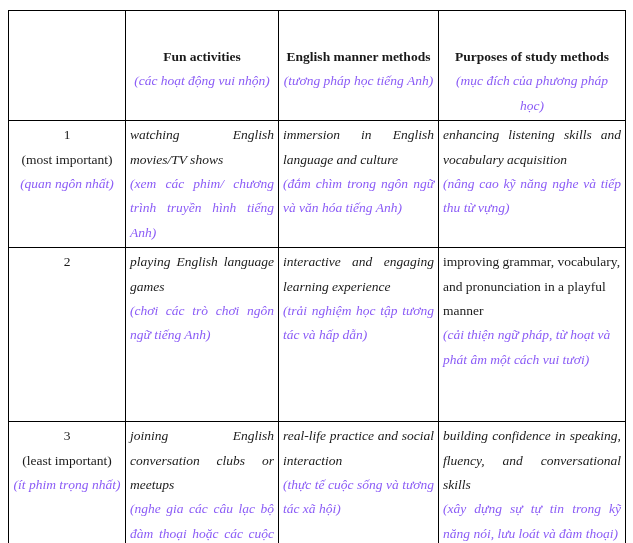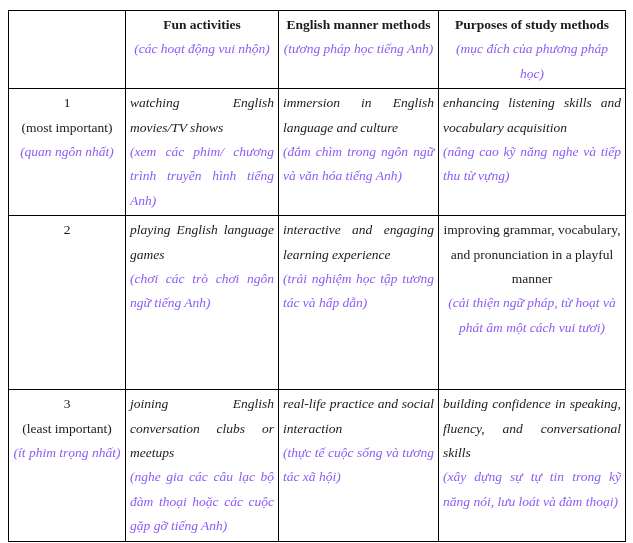--- a/index.html
+++ b/index.html
@@ -24,24 +24,24 @@
     line-height: 24.4px;
     font-weight: normal;
     overflow: hidden;
   }
   tr.hdr  { height: 73px; }
   tr.r1   { height: 125px; }
   tr.r2   { height: 174px; }
   tr.r3   { height: 149px; }
   .en { color: #1a1a1a; font-style: normal; }
   .vi { color: #8b5cf6; font-style: italic; }
-  .bold { font-weight: bold; }
+  .bold { font-weight: bold; margin-top: 32px; }
   .center { text-align: center; }
   .justify { text-align: justify; text-justify: inter-word; font-style: italic; }
-  .left { text-align: center; }
+  .left { text-align: left; }
 </style>
 </head>
 <body>
 
 <div class="doc">
   <table class="rank-table">
     <colgroup>
       <col style="width:117px">
       <col style="width:153px">
       <col style="width:160px">

